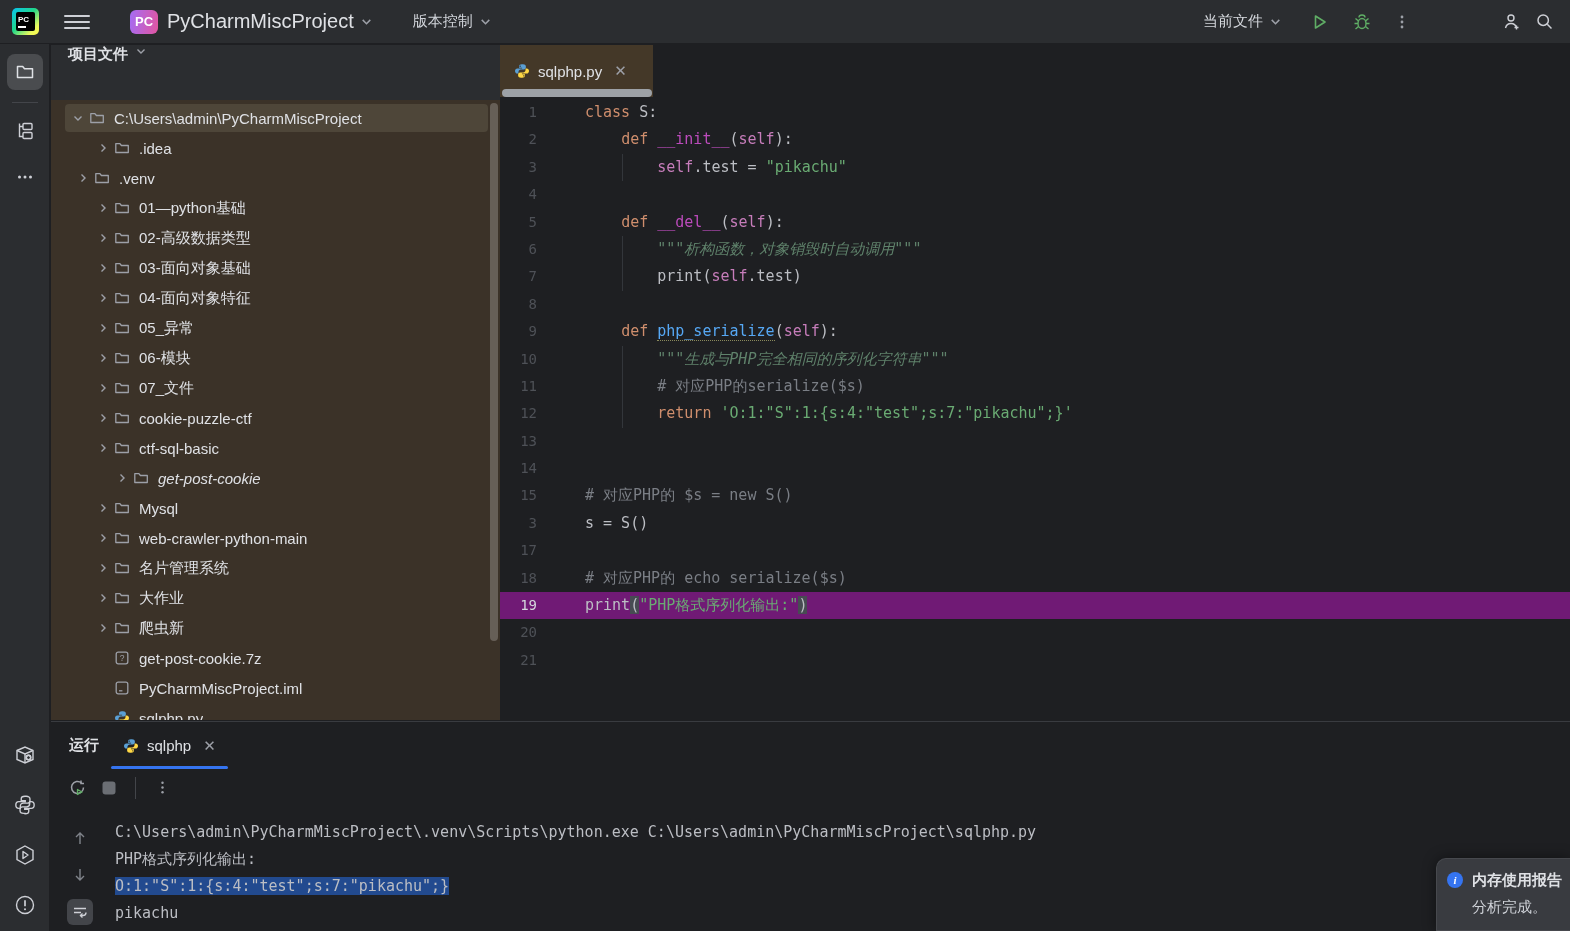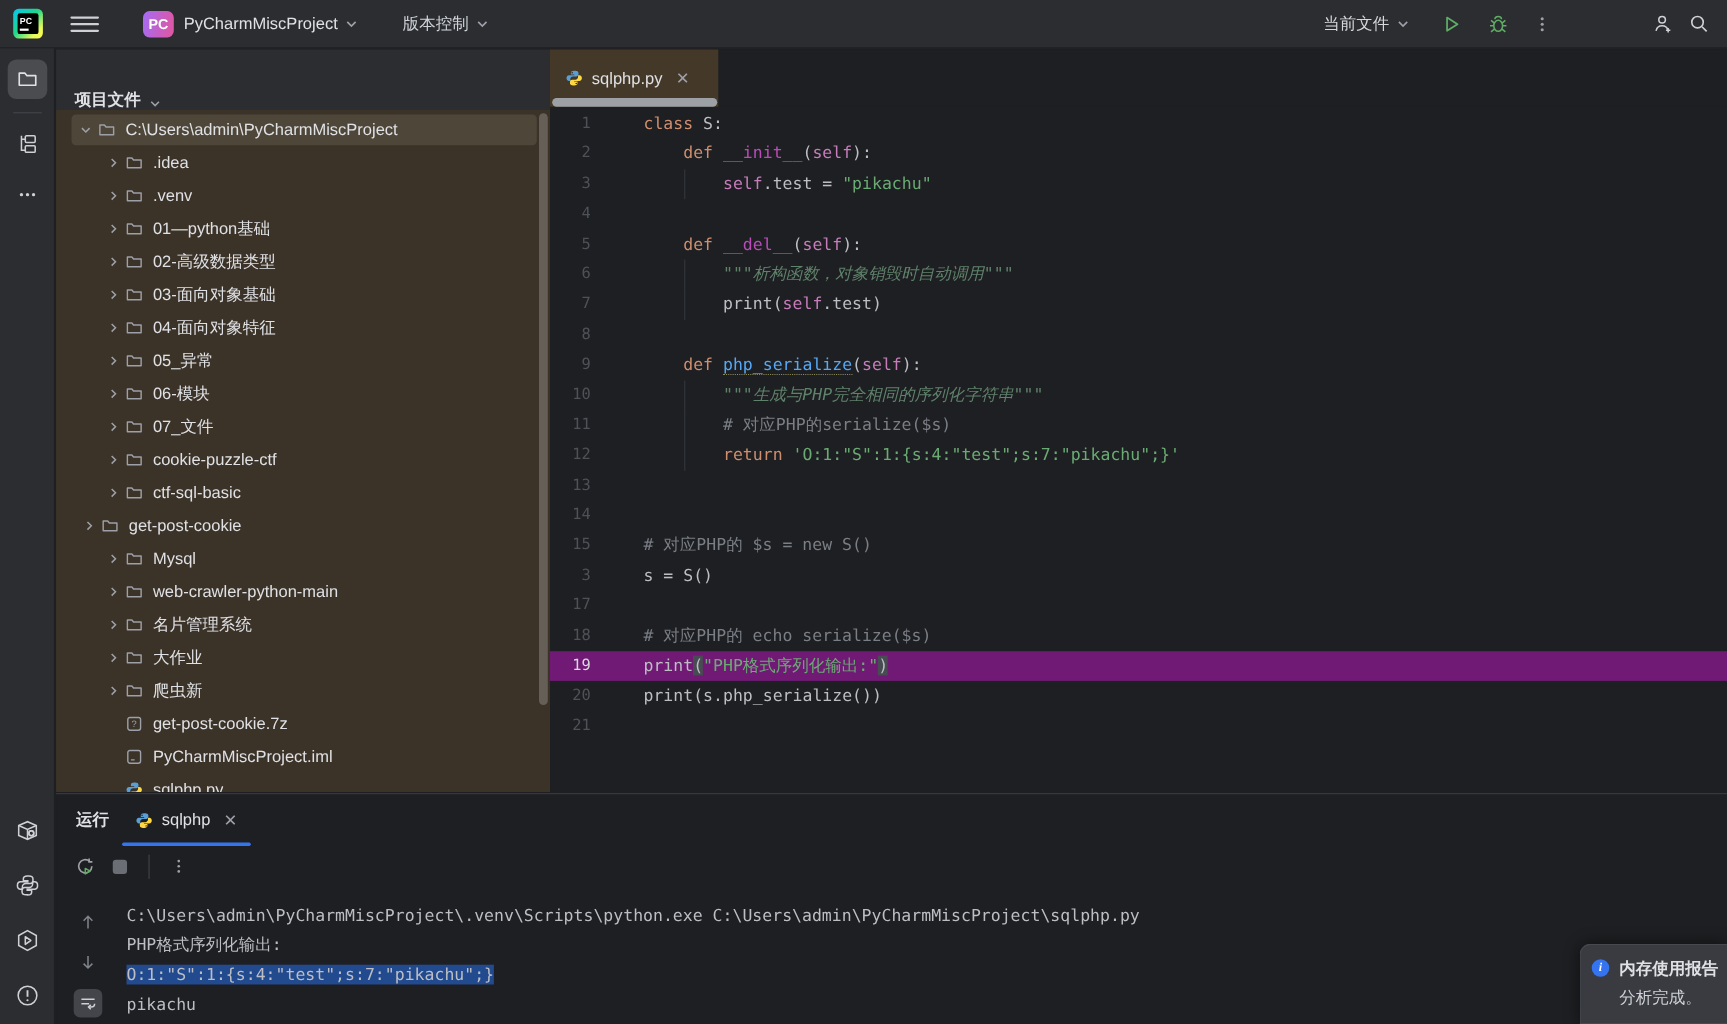--- a/index.html
+++ b/index.html
@@ -25,41 +25,41 @@
   .app-logo .inner { width:19px; height:19px; background:#000; border-radius:2px;
     color:#fff; font-size:8px; font-weight:bold; display:flex; flex-direction:column;
     align-items:flex-start; justify-content:center; padding-left:2px; }
   .app-logo .inner b{ line-height:8px; }
   .app-logo .inner i{ display:block; width:8px; height:2px; background:#fff; margin-top:2px;}
   .hamburger { width:26px; height:26px; margin:0 14px; display:flex; flex-direction:column; justify-content:center; gap:4px; cursor:pointer;}
   .hamburger i{ display:block; height:2px; background:#ced0d6; border-radius:1px;}
   .proj-badge { width:28px; height:24px; border-radius:6px; margin-left:26px;
     background:linear-gradient(100deg,#a46cf5 0%,#e2559f 100%);
     color:#fff; font-weight:bold; font-size:13px; display:flex; align-items:center; justify-content:center;}
-  .proj-name { margin-left:9px; color:#dfe1e5; font-size:15px; }
+  .proj-name { margin-left:9px; color:#dfe1e5; font-size:20px; }
   .tb-chev { margin-left:6px; }
   .vcs { margin-left:40px; color:#cfd2d8; display:flex; align-items:center; gap:6px; cursor:pointer;}
   .tb-right { margin-left:auto; display:flex; align-items:center; }
   .runcfg { color:#d5d8dd; display:flex; align-items:center; gap:6px; margin-right:22px; cursor:pointer;}
   .tb-icon { width:32px; height:32px; display:flex; align-items:center; justify-content:center; border-radius:6px; cursor:pointer; }
   .gap-wide { width:78px; }
 
   
   .activity-bar { position:absolute; left:0; top:44px; width:50px; bottom:0;
     background:#2b2d30; border-right:1px solid #1e1f22;
     display:flex; flex-direction:column; align-items:center; }
   .ab-icon { width:36px; height:36px; border-radius:8px; display:flex; align-items:center; justify-content:center; margin-top:10px; cursor:pointer;}
   .ab-icon.selected { background:#4a4c4f; }
   .ab-divider { width:26px; height:1px; background:#43454a; margin-top:12px; }
   .ab-bottom { margin-top:auto; display:flex; flex-direction:column; align-items:center; padding-bottom:8px;}
   .ab-bottom .ab-icon{ margin-top:14px; }
 
   
   .project-panel { position:absolute; left:51px; top:45px; width:449px; bottom:211px; background:#2b2d30; }
-  .panel-header { height:55px; display:flex; align-items:flex-end; padding-left:17px; gap:7px; }
+  .panel-header { height:55px; display:flex; align-items:flex-start; padding-left:17px; gap:7px; }
   .panel-header .title { font-weight:bold; font-size:15px; color:#dfe1e5; }
   .tree { position:absolute; top:55px; left:0; right:0; bottom:0; background:#3b3228; overflow:hidden; padding-top:3px;}
   .tree-row { height:30px; display:flex; align-items:center; position:relative; white-space:nowrap; cursor:pointer;}
   .tree-row.selected::before { content:""; position:absolute; left:14px; right:12px; top:1px; bottom:1px;
      background:#4e4639; border-radius:4px; }
   .tree-row > * { position:relative; }
   .chev { width:22px; flex:none; display:flex; justify-content:center; align-items:center;}
   .ticon { width:25px; flex:none; display:flex; align-items:center; }
   .tlabel { color:#dfe1e5; overflow:hidden; }
   .tree-scrollbar { position:absolute; right:2px; top:2px; width:8px; height:538px;
@@ -274,21 +274,21 @@
             <path d="M4.5 2.5 8 6l-3.5 3.5" fill="none" stroke="#9da0a8" stroke-width="1.4"></path>
           </svg>
         </span>
         <span class="ticon">
           <svg width="16" height="16" viewBox="0 0 16 16">
             <path d="M1.8 3.6h4.1l1.5 1.9h6.9v7H1.8z" fill="none" stroke="#9da0a8" stroke-width="1.3" stroke-linejoin="round"></path>
           </svg>
         </span>
         <span class="tlabel">.idea</span>
       </div>
-      <div class="tree-row" style="padding-left: 41px;">
+      <div class="tree-row" style="padding-left: 21px;">
         <span class="chev">
           <svg width="12" height="12" viewBox="0 0 12 12">
             <path d="M4.5 2.5 8 6l-3.5 3.5" fill="none" stroke="#9da0a8" stroke-width="1.4"></path>
           </svg>
         </span>
         <span class="ticon">
           <svg width="16" height="16" viewBox="0 0 16 16">
             <path d="M1.8 3.6h4.1l1.5 1.9h6.9v7H1.8z" fill="none" stroke="#9da0a8" stroke-width="1.3" stroke-linejoin="round"></path>
           </svg>
         </span>
@@ -404,21 +404,21 @@
             <path d="M4.5 2.5 8 6l-3.5 3.5" fill="none" stroke="#9da0a8" stroke-width="1.4"></path>
           </svg>
         </span>
         <span class="ticon">
           <svg width="16" height="16" viewBox="0 0 16 16">
             <path d="M1.8 3.6h4.1l1.5 1.9h6.9v7H1.8z" fill="none" stroke="#9da0a8" stroke-width="1.3" stroke-linejoin="round"></path>
           </svg>
         </span>
         <span class="tlabel">ctf-sql-basic</span>
       </div>
-      <div class="tree-row" style="padding-left: 19px;">
+      <div class="tree-row" style="padding-left: 60px; font-style: italic;">
         <span class="chev">
           <svg width="12" height="12" viewBox="0 0 12 12">
             <path d="M4.5 2.5 8 6l-3.5 3.5" fill="none" stroke="#9da0a8" stroke-width="1.4"></path>
           </svg>
         </span>
         <span class="ticon">
           <svg width="16" height="16" viewBox="0 0 16 16">
             <path d="M1.8 3.6h4.1l1.5 1.9h6.9v7H1.8z" fill="none" stroke="#9da0a8" stroke-width="1.3" stroke-linejoin="round"></path>
           </svg>
         </span>
@@ -551,21 +551,21 @@
         <div class="code-line"><span class="ln">10</span><span class="lc"><i class="guide"></i><span class="tk-d">        </span><span class="tk-doc">"""生成与PHP完全相同的序列化字符串"""</span></span></div>
         <div class="code-line"><span class="ln">11</span><span class="lc"><i class="guide"></i><span class="tk-d">        </span><span class="tk-com"># 对应PHP的serialize($s)</span></span></div>
         <div class="code-line"><span class="ln">12</span><span class="lc"><i class="guide"></i><span class="tk-d">        </span><span class="tk-kw">return</span><span class="tk-d"> </span><span class="tk-str">'O:1:"S":1:{s:4:"test";s:7:"pikachu";}'</span></span></div>
         <div class="code-line"><span class="ln">13</span><span class="lc"></span></div>
         <div class="code-line"><span class="ln">14</span><span class="lc"></span></div>
         <div class="code-line"><span class="ln">15</span><span class="lc"><span class="tk-com"># 对应PHP的 $s = new S()</span></span></div>
         <div class="code-line"><span class="ln">3</span><span class="lc"><span class="tk-d">s = S()</span></span></div>
         <div class="code-line"><span class="ln">17</span><span class="lc"></span></div>
         <div class="code-line"><span class="ln">18</span><span class="lc"><span class="tk-com"># 对应PHP的 echo serialize($s)</span></span></div>
         <div class="code-line current"><span class="ln">19</span><span class="lc"><span class="tk-d">print</span><span class="tk-hl">(</span><span class="tk-str">"PHP格式序列化输出:"</span><span class="tk-hl">)</span></span></div>
-        <div class="code-line"><span class="ln">20</span><span class="lc"><span class="tk-d">print(s.php_serialize())</span></span></div>
+        <div class="code-line"><span class="ln">20</span></div>
         <div class="code-line"><span class="ln">21</span><span class="lc"></span></div>
       </div>
   </div>
 </div>
 
 <div class="run-panel">
   <div class="run-header">
     <span class="run-title">运行</span>
     <div class="run-tab">
       <svg width="16" height="16" viewBox="0 0 24 24">

